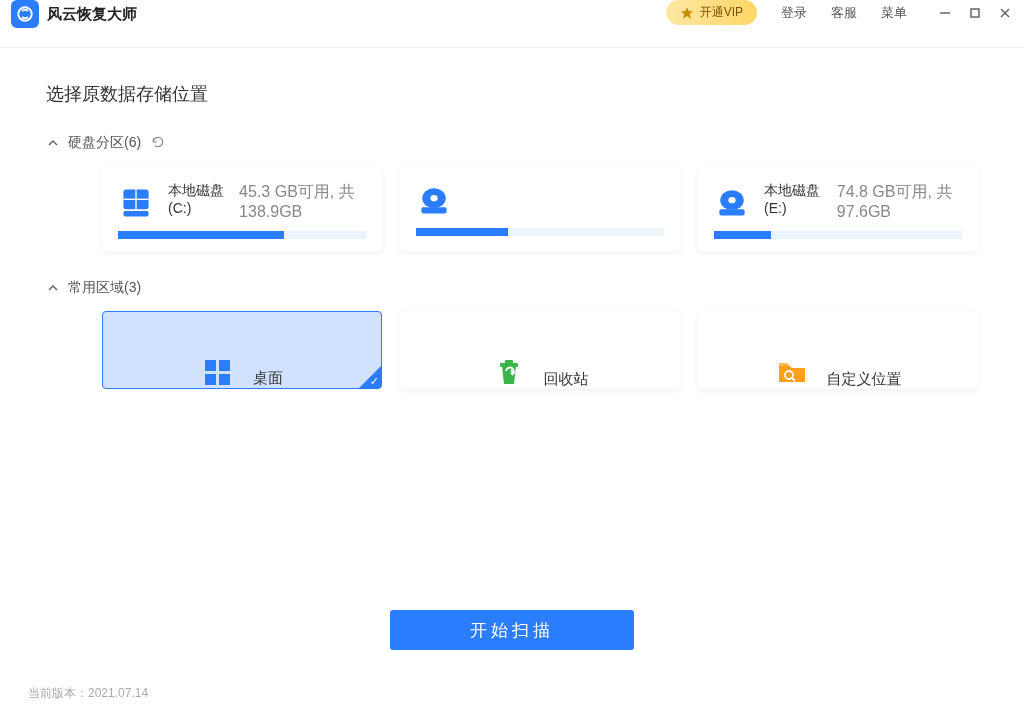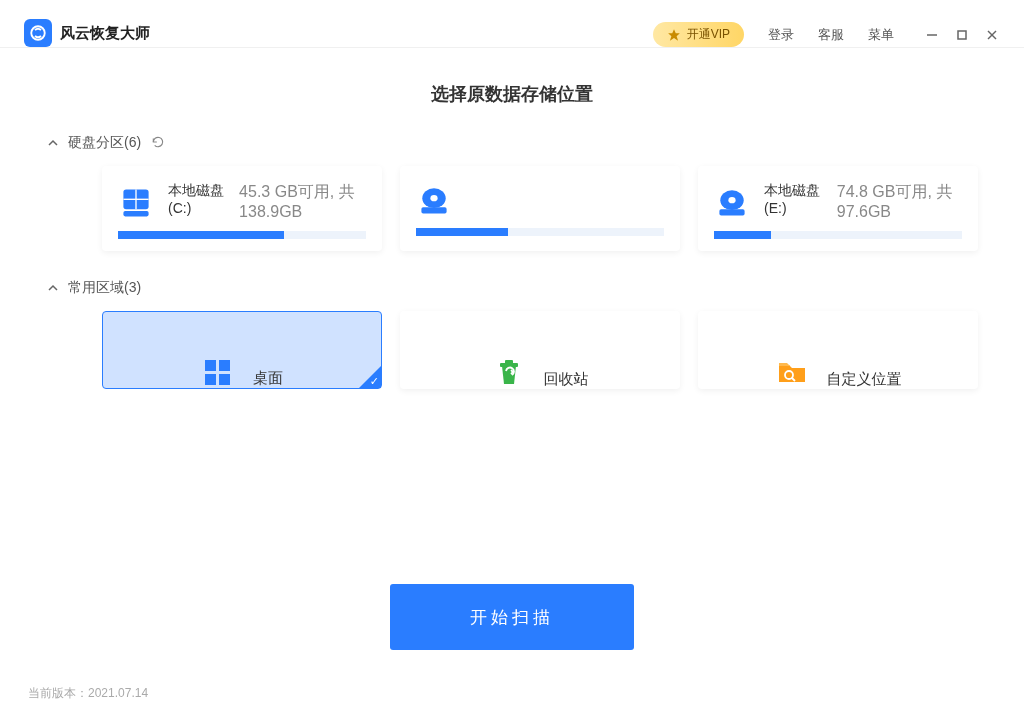--- a/index.html
+++ b/index.html
@@ -1,47 +1,47 @@
 <!DOCTYPE html>
 <html><head>
 <meta charset="utf-8">
 <style>
 *{margin:0;padding:0;box-sizing:border-box;font-family:"Microsoft YaHei",-apple-system,sans-serif}
 body{width:1024px;height:720px;background:#fff;overflow:hidden;position:relative}
-.titlebar{height:48px;display:flex;align-items:flex-end;padding:0 24px;border-bottom:1px solid #f0f0f0}
+.titlebar{height:48px;display:flex;align-items:flex-start;padding:0 11px;border-bottom:1px solid #f0f0f0}
 .logo-block{display:flex;align-items:center;gap:8px}
 .logo{width:28px;height:28px;background:#2a7dff;border-radius:6px;display:flex;align-items:center;justify-content:center}
 .app-title{font-size:15px;font-weight:700;color:#222}
 .title-right{margin-left:auto;display:flex;align-items:center;gap:24px}
 .vip-btn{background:linear-gradient(90deg,#ffe8a3,#ffd666);border-radius:14px;padding:4px 14px;font-size:12px;color:#7a5200;display:flex;align-items:center;gap:6px;cursor:pointer}
 .nav-link{font-size:13px;color:#555;cursor:pointer}
 .win-controls{display:flex;align-items:center;gap:14px;margin-left:6px}
 .win-btn{width:16px;height:16px;display:flex;align-items:center;justify-content:center;cursor:pointer;color:#666}
 .main{padding:0 46px}
-.page-title{text-align:center;font-size:18px;color:#333;font-weight:700;margin:34px 0 28px}
+.page-title{font-size:18px;color:#333;font-weight:400;margin:34px 0 28px}
 .section-header{display:flex;align-items:center;gap:8px;color:#555;font-size:14px;margin-bottom:14px}
 .chev{width:14px;height:14px;display:inline-flex;align-items:center;justify-content:center}
 .refresh{width:16px;height:16px;margin-left:2px;cursor:pointer;color:#888}
 .disk-row{display:grid;grid-template-columns:repeat(3,1fr);gap:18px;margin-left:56px;margin-bottom:28px}
 .disk-card{background:#fff;border-radius:4px;box-shadow:0 2px 6px rgba(0,0,0,0.06);padding:16px 16px 12px;cursor:pointer}
 .disk-top{display:flex;align-items:center;gap:14px}
 .disk-icon{width:36px;height:36px;flex-shrink:0}
 .disk-info{display:flex;flex-direction:row;gap:12px}
 .disk-name{font-size:14px;color:#333}
 .disk-size{font-size:16px;color:#888}
 .disk-bar{height:8px;background:#edf3fb;border-radius:0;margin-top:10px;overflow:hidden}
 .disk-fill{height:100%;background:#2a7dff}
 .ext-section{margin-bottom:80px}
 .area-row{display:grid;grid-template-columns:repeat(3,1fr);gap:18px;margin-left:56px}
 .area-card{height:78px;border-radius:4px;box-shadow:0 2px 6px rgba(0,0,0,0.06);display:flex;align-items:flex-end;justify-content:center;gap:18px;font-size:15px;color:#333;cursor:pointer;position:relative;background:#fff}
 .area-card.selected{background:#d0e2ff;border:1.5px solid #2a7dff;box-shadow:none}
 .area-card.selected::after{content:"";position:absolute;right:0;bottom:0;border-style:solid;border-width:0 0 22px 22px;border-color:transparent transparent #2a7dff transparent}
 .area-card.selected .checkmark{position:absolute;right:2px;bottom:0;color:#fff;font-size:11px;z-index:1}
 .area-icon{width:34px;height:34px}
-.scan-btn{position:absolute;left:50%;transform:translateX(-50%);bottom:70px;width:244px;height:66px;background:#2a7dff;color:#fff;border:none;border-radius:3px;font-size:17px;letter-spacing:4px;cursor:pointer}
+.scan-btn{position:absolute;left:50%;transform:translateX(-50%);bottom:70px;width:244px;height:40px;background:#2a7dff;color:#fff;border:none;border-radius:3px;font-size:17px;letter-spacing:4px;cursor:pointer}
 .version{position:absolute;left:28px;bottom:18px;font-size:12px;color:#aaa}
 </style>
 </head>
 <body>
 
 <div class="titlebar">
   <div class="logo-block">
     <div class="logo">
       <svg viewBox="0 0 24 24" width="18" height="18">
           <circle cx="12" cy="12" r="9" fill="none" stroke="#fff" stroke-width="2.5"></circle>

